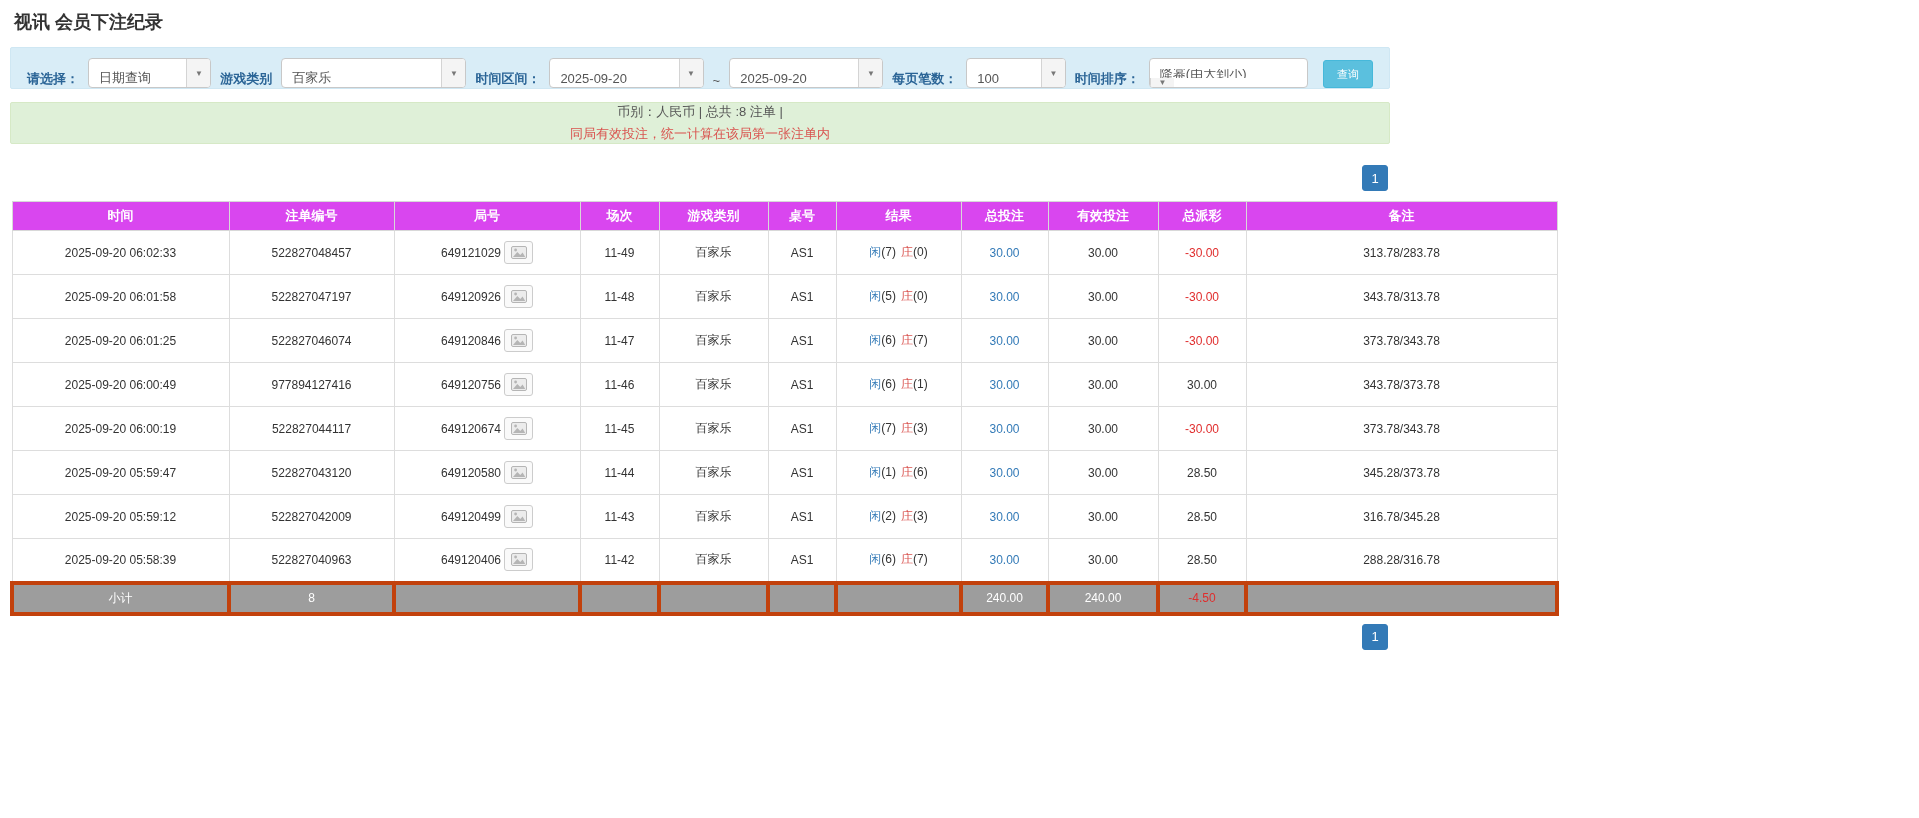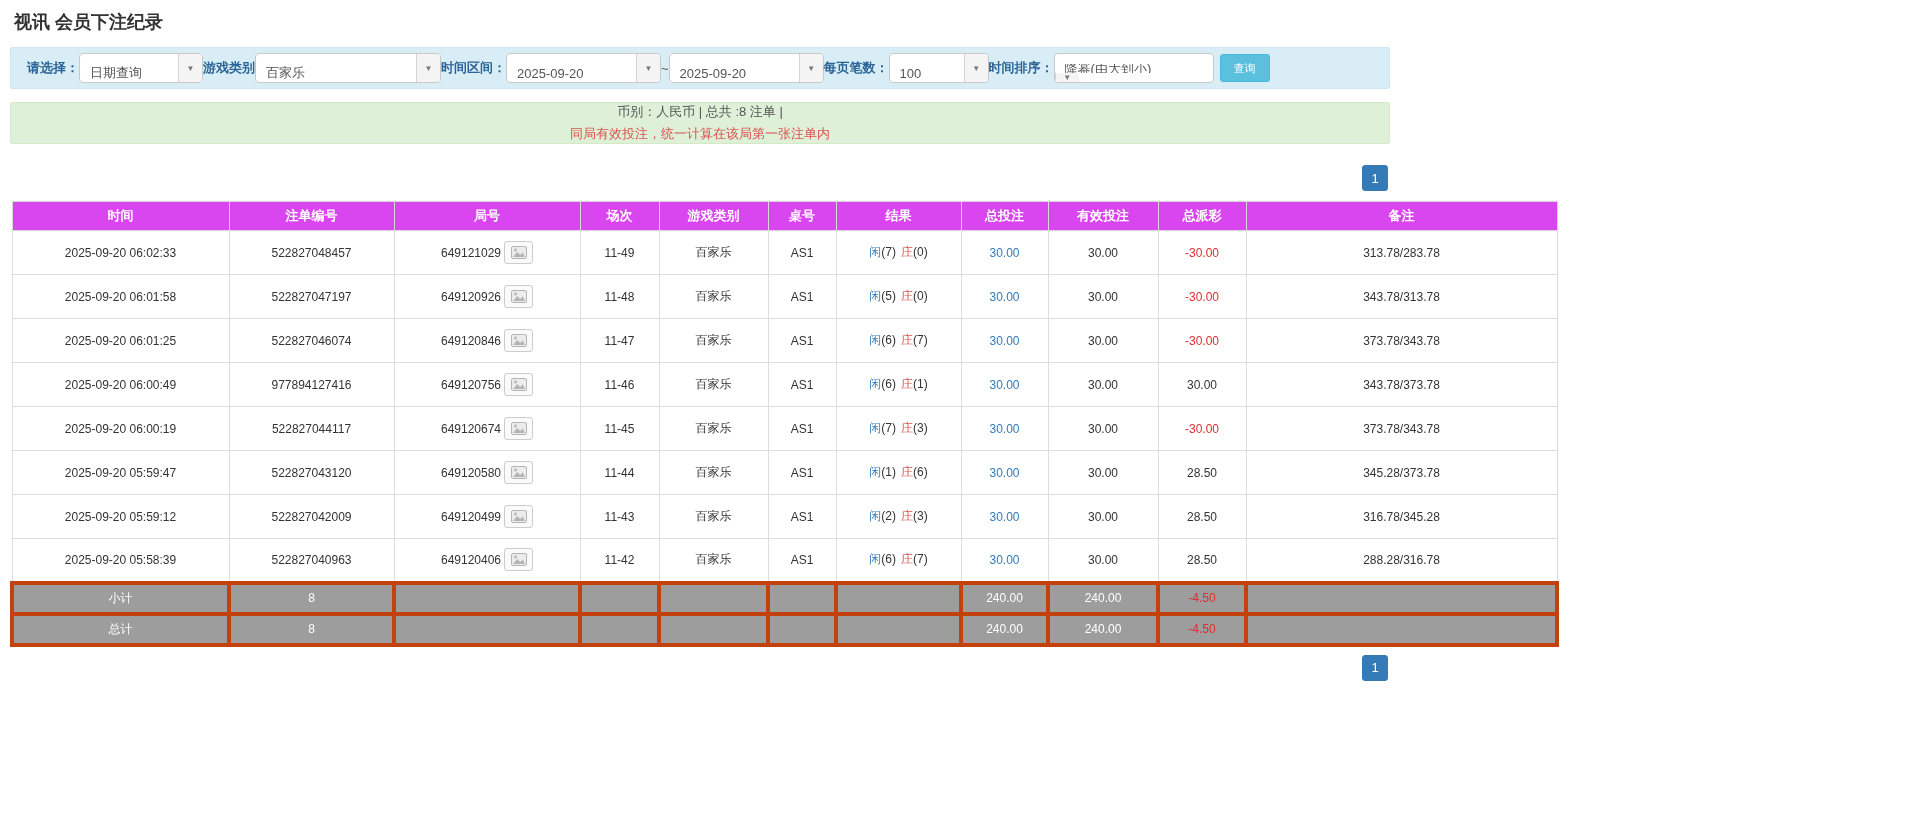--- a/index.html
+++ b/index.html
@@ -9,21 +9,21 @@
     background:#fff;
     font-family:"Liberation Sans","DejaVu Sans",sans-serif;
     color:#333;
   }
   .container { width:1380px; margin-left:10px; padding-top:6px; }
 
   .page-title { font-size:18px; font-weight:bold; color:#333; margin:4px 0 13px 4px; }
 
   
   .filter-bar {
-    display:flex; align-items:center; 
+    display:flex; align-items:flex-end; gap:9px;
     background:#d9edf7; border:1px solid #cfe7f3; border-radius:2px;
     height:42px; padding:0 16px; font-size:13px; white-space:nowrap;
   }
   .f-label { color:#2a6496; font-weight:bold; }
   .combo {
     display:flex; align-items:stretch; height:30px;
     background:#fff; border:1px solid #c8c8c8; border-radius:4px;
     overflow:hidden; cursor:pointer;
   }
   .combo-value { flex:1; display:flex; align-items:center; padding:0 10px; color:#555; overflow:hidden;margin-top:10px; }
@@ -415,33 +415,20 @@
         <td></td>
         <td></td>
         <td></td>
         <td></td>
         <td></td>
         <td>240.00</td>
         <td>240.00</td>
         <td class="amount-payout neg">-4.50</td>
         <td></td>
       </tr>
-      <tr>
-        <td>总计</td>
-        <td>8</td>
-        <td></td>
-        <td></td>
-        <td></td>
-        <td></td>
-        <td></td>
-        <td>240.00</td>
-        <td>240.00</td>
-        <td class="amount-payout neg">-4.50</td>
-        <td></td>
-      </tr>
     </tfoot>
   </table>
 
   <div class="pagination-row bottom">
     <button class="page-btn">1</button>
   </div>
 
 </div>
 
 </body></html>

